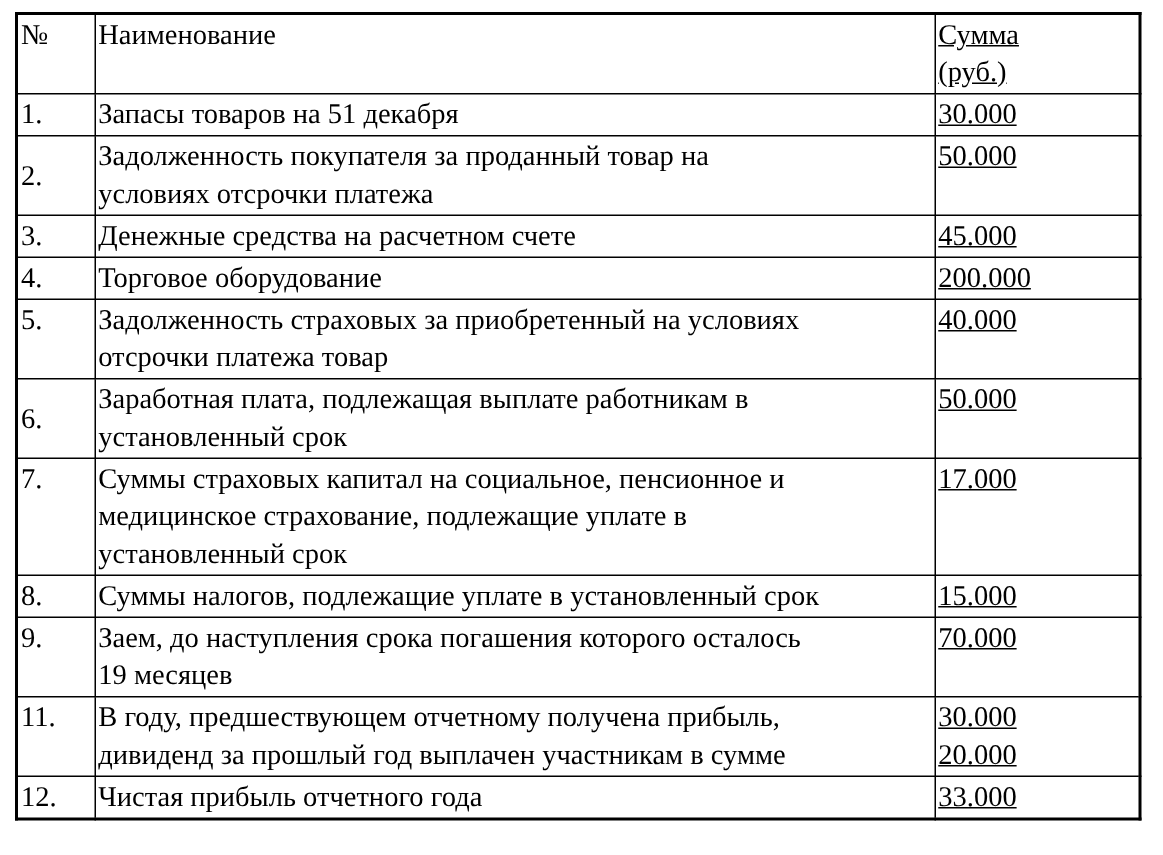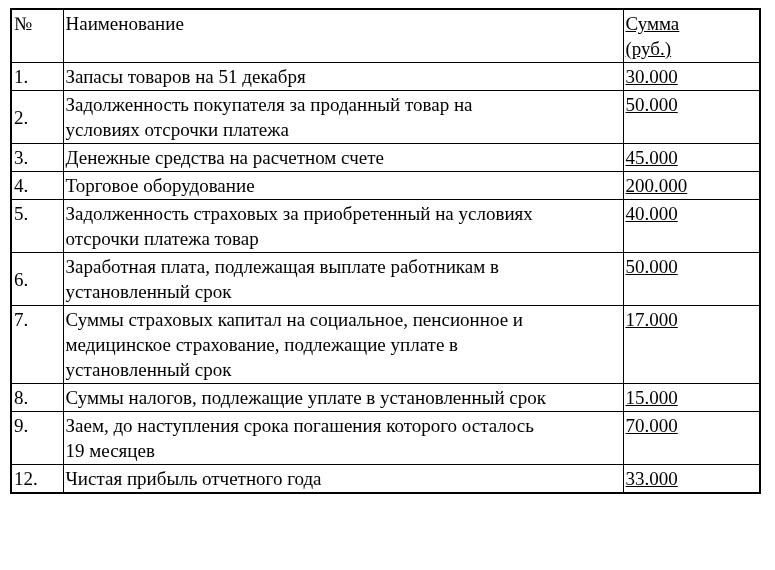--- a/index.html
+++ b/index.html
@@ -111,19 +111,26 @@
     <td class="name">Суммы налогов, подлежащие уплате в установленный срок</td>
     <td class="sum">15.000</td>
   </tr>
         <tr>
     <td class="num">9.</td>
     <td class="name">Заем, до наступления срока погашения которого осталось
 19 месяцев</td>
     <td class="sum">70.000</td>
   </tr>
         <tr>
+    <td class="num">11.</td>
+    <td class="name">В году, предшествующем отчетному получена прибыль,
+дивиденд за прошлый год выплачен участникам в сумме</td>
+    <td class="sum">30.000
+20.000</td>
+  </tr>
+        <tr>
     <td class="num">12.</td>
     <td class="name">Чистая прибыль отчетного года</td>
     <td class="sum">33.000</td>
   </tr>
       </tbody>
   </table>
 </div>
 
 </body></html>

